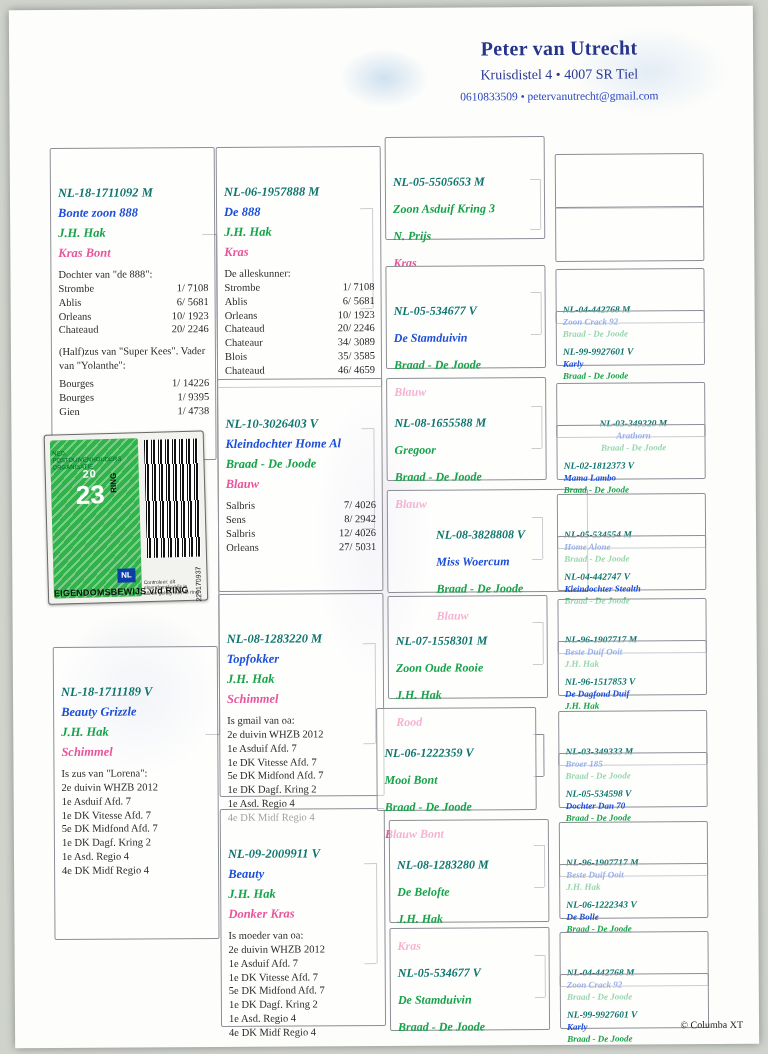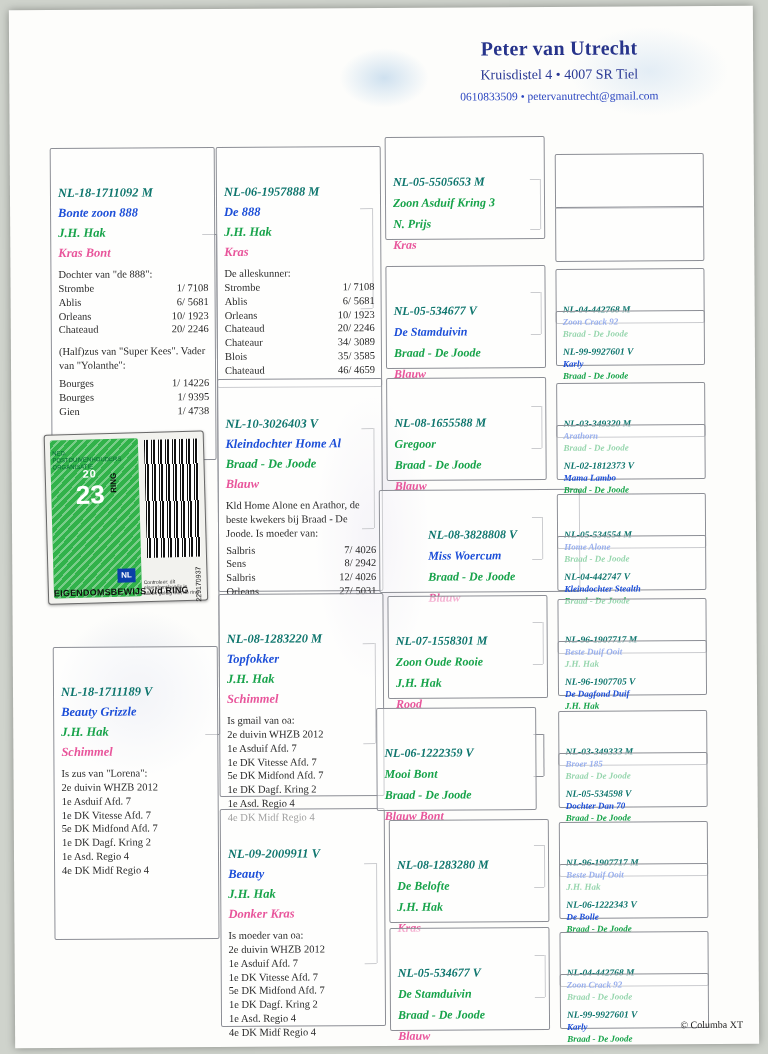--- a/index.html
+++ b/index.html
@@ -42,21 +42,21 @@
   
   .lvl1{width:150px;padding:5px 6px 6px 7px;}
   .lvl1 .ttl{font-size:12.5px;}
   .lvl1 .n2,.lvl1 .n3,.lvl1 .n4{font-size:12.5px;margin-top:5px;}
   .lvl1 .body{font-size:10.5px;margin-top:7px;line-height:1.32;}
   .lvl1 .body .row{display:flex;justify-content:space-between;}
   .lvl1 .body .row span:first-child{padding-right:6px;}
 
   .lvl3{width:145px;padding:5px 6px 6px 7px;}
   .lvl3 .ttl{font-size:12px;}
-  .lvl3 .n2,.lvl3 .n3,.lvl3 .n4{font-size:12px;margin-top:6px;}
+  .lvl3 .n2,.lvl3 .n3,.lvl3 .n4{font-size:12px;margin-top:12px;}
 
   .lvl4{width:140px;padding:3px 1px 4px 6px;}
   .lvl4 .ttl{font-size:9.5px;}
   .lvl4 .n2,.lvl4 .n3,.lvl4 .n4{font-size:9px;margin-top:2px;}
 
   .blank{background:rgba(255,255,255,.5);}
 
   
   .ln{position:absolute;background:#8d8f96;}
   .lnh{height:1px;}
@@ -270,21 +270,20 @@
         </div>
     </div>
   </div>
 
   <div class="box lvl1" style="left:206px;top:370px;height:200px;">
     <div class="ttl">NL-10-3026403 V</div>
     <div class="n2">Kleindochter Home Al</div>
     <div class="n3">Braad - De Joode</div>
     <div class="n4">Blauw</div>
     <div class="body">
-      <div>Kld Home Alone en Arathor, de beste kwekers bij Braad - De Joode. Is moeder van:</div>
       <div class="row" style="margin-top:3px">
           <span>Salbris</span>
           <span>7/ 4026</span>
         </div>
       <div class="row">
           <span>Sens</span>
           <span>8/ 2942</span>
         </div>
       <div class="row">
           <span>Salbris</span>
@@ -342,21 +341,21 @@
     <div class="n2">De Stamduivin</div>
     <div class="n3">Braad - De Joode</div>
     <div class="n4">Blauw</div>
   </div>
   <div class="box lvl3" style="left:375px;top:370px;height:90px;">
     <div class="ttl">NL-08-1655588 M</div>
     <div class="n3">Gregoor</div>
     <div class="n3">Braad - De Joode</div>
     <div class="n4">Blauw</div>
   </div>
-  <div class="box lvl3" style="left:367px;top:482px;height:90px;padding-left:48px;">
+  <div class="box lvl3" style="left:375px;top:482px;height:90px;padding-left:48px;">
     <div class="ttl">NL-08-3828808 V</div>
     <div class="n2">Miss Woercum</div>
     <div class="n3">Braad - De Joode</div>
     <div class="n4">Blauw</div>
   </div>
   <div class="box lvl3" style="left:375px;top:588px;height:90px;">
     <div class="ttl">NL-07-1558301 M</div>
     <div class="n3">Zoon Oude Rooie</div>
     <div class="n3">J.H. Hak</div>
     <div class="n4">Rood</div>
@@ -387,21 +386,21 @@
     <div class="ttl">NL-04-442768 M</div>
     <div class="n2">Zoon Crack 92</div>
     <div class="n3">Braad - De Joode</div>
   </div>
   <div class="box lvl4" style="left:545px;top:304px;height:46px;">
     <div class="ttl">NL-99-9927601 V</div>
     <div class="n2">Karly</div>
     <div class="n3">Braad - De Joode</div>
   </div>
 
-  <div class="box lvl4" style="left:545px;top:376px;height:46px;">
+  <div class="box lvl4" style="left:545px;top:376px;height:46px;text-align:center;">
     <div class="ttl">NL-03-349320 M</div>
     <div class="n2">Arathorn</div>
     <div class="n3">Braad - De Joode</div>
   </div>
   <div class="box lvl4" style="left:545px;top:418px;height:46px;">
     <div class="ttl">NL-02-1812373 V</div>
     <div class="n2">Mama Lambo</div>
     <div class="n3">Braad - De Joode</div>
   </div>
 
@@ -415,21 +414,21 @@
     <div class="n2">Kleindochter Stealth</div>
     <div class="n3">Braad - De Joode</div>
   </div>
 
   <div class="box lvl4" style="left:545px;top:592px;height:46px;">
     <div class="ttl">NL-96-1907717 M</div>
     <div class="n2">Beste Duif Ooit</div>
     <div class="n3">J.H. Hak</div>
   </div>
   <div class="box lvl4" style="left:545px;top:634px;height:46px;">
-    <div class="ttl">NL-96-1907705 V</div>
+    <div class="ttl">NL-96-1517853 V</div>
     <div class="n2">De Dagfond Duif</div>
     <div class="n3">J.H. Hak</div>
   </div>
 
   <div class="box lvl4" style="left:545px;top:704px;height:46px;">
     <div class="ttl">NL-03-349333 M</div>
     <div class="n2">Broer 185</div>
     <div class="n3">Braad - De Joode</div>
   </div>
   <div class="box lvl4" style="left:545px;top:746px;height:46px;">

